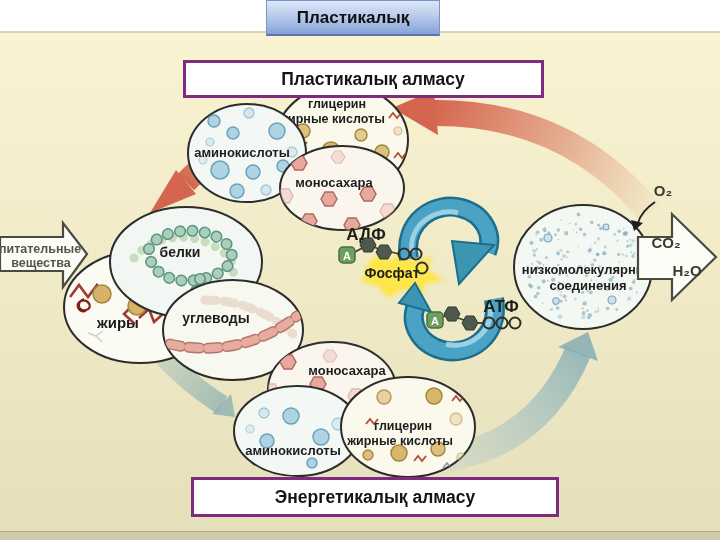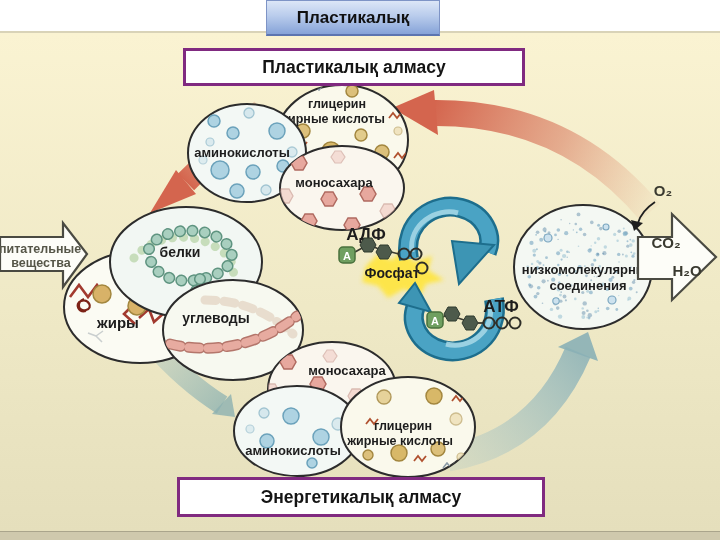--- a/index.html
+++ b/index.html
@@ -11,22 +11,22 @@
   .bottom-strip{position:absolute;left:0;top:531px;width:720px;height:9px;
                 background:#cfc9ad;border-top:1px solid #aaa58c;}
   .title-box{position:absolute;left:266px;top:0;width:172px;height:33px;
              background:linear-gradient(#dce6f7 0%,#b9ccec 45%,#86a3d8 100%);
              border:1px solid #7e94c6;border-bottom:2px solid #5c75b0;
              display:flex;align-items:center;justify-content:center;
              font-weight:bold;font-size:17px;color:#101010;}
   .pbox{position:absolute;background:#ffffff;border:3px solid #802a80;
         display:flex;align-items:center;justify-content:center;
         font-weight:bold;font-size:17.5px;color:#141414;}
-  .pbox.plastic{left:183px;top:48px;width:336px;height:32px;}
-  .pbox.energy{left:177px;top:477px;width:362px;height:34px;}
+  .pbox.plastic{left:183px;top:60px;width:336px;height:32px;padding-left:19px;}
+  .pbox.energy{left:191px;top:477px;width:362px;height:34px;}
   svg.diagram{position:absolute;left:0;top:0;}
   text{font-family:"Liberation Sans",sans-serif;}
   .lbl{font-weight:bold;fill:#1d1d1d;text-anchor:middle;}
   .gaslbl{font-weight:bold;fill:#3a3a30;text-anchor:middle;}
 </style>
 </head>
 <body>
 
 <div class="stage">
   <div class="main-bg"></div>

